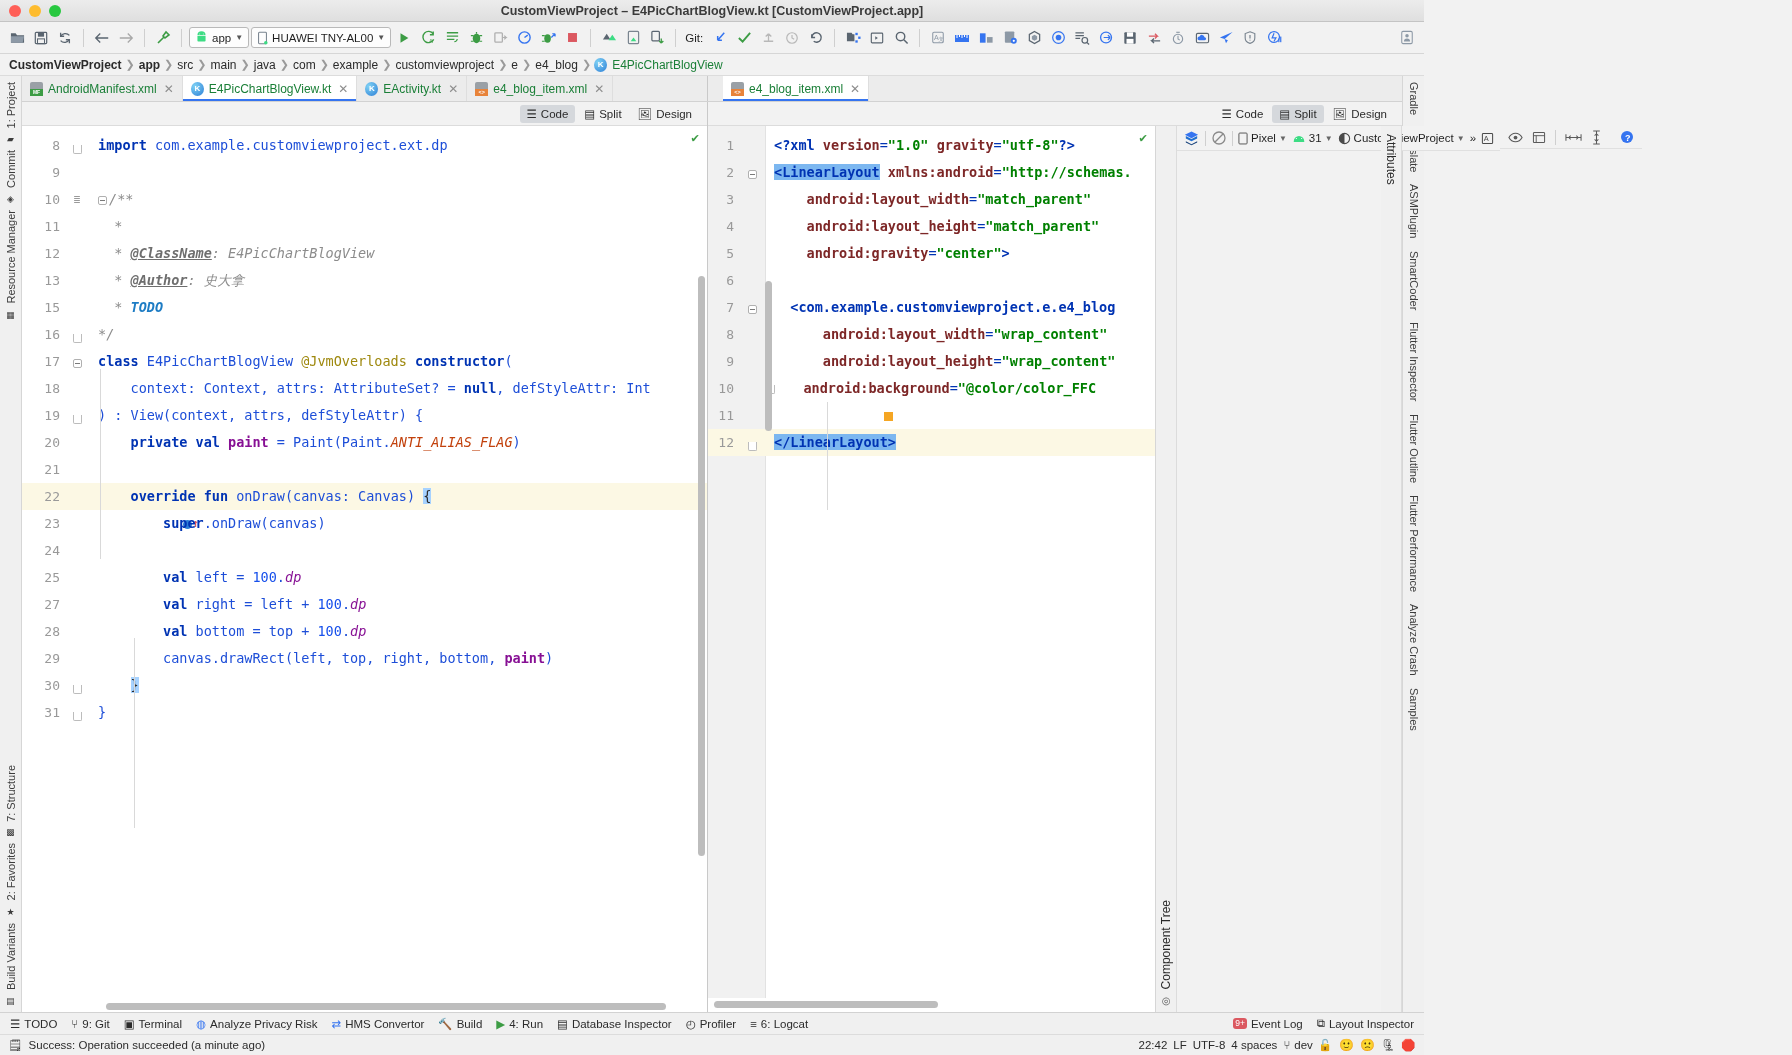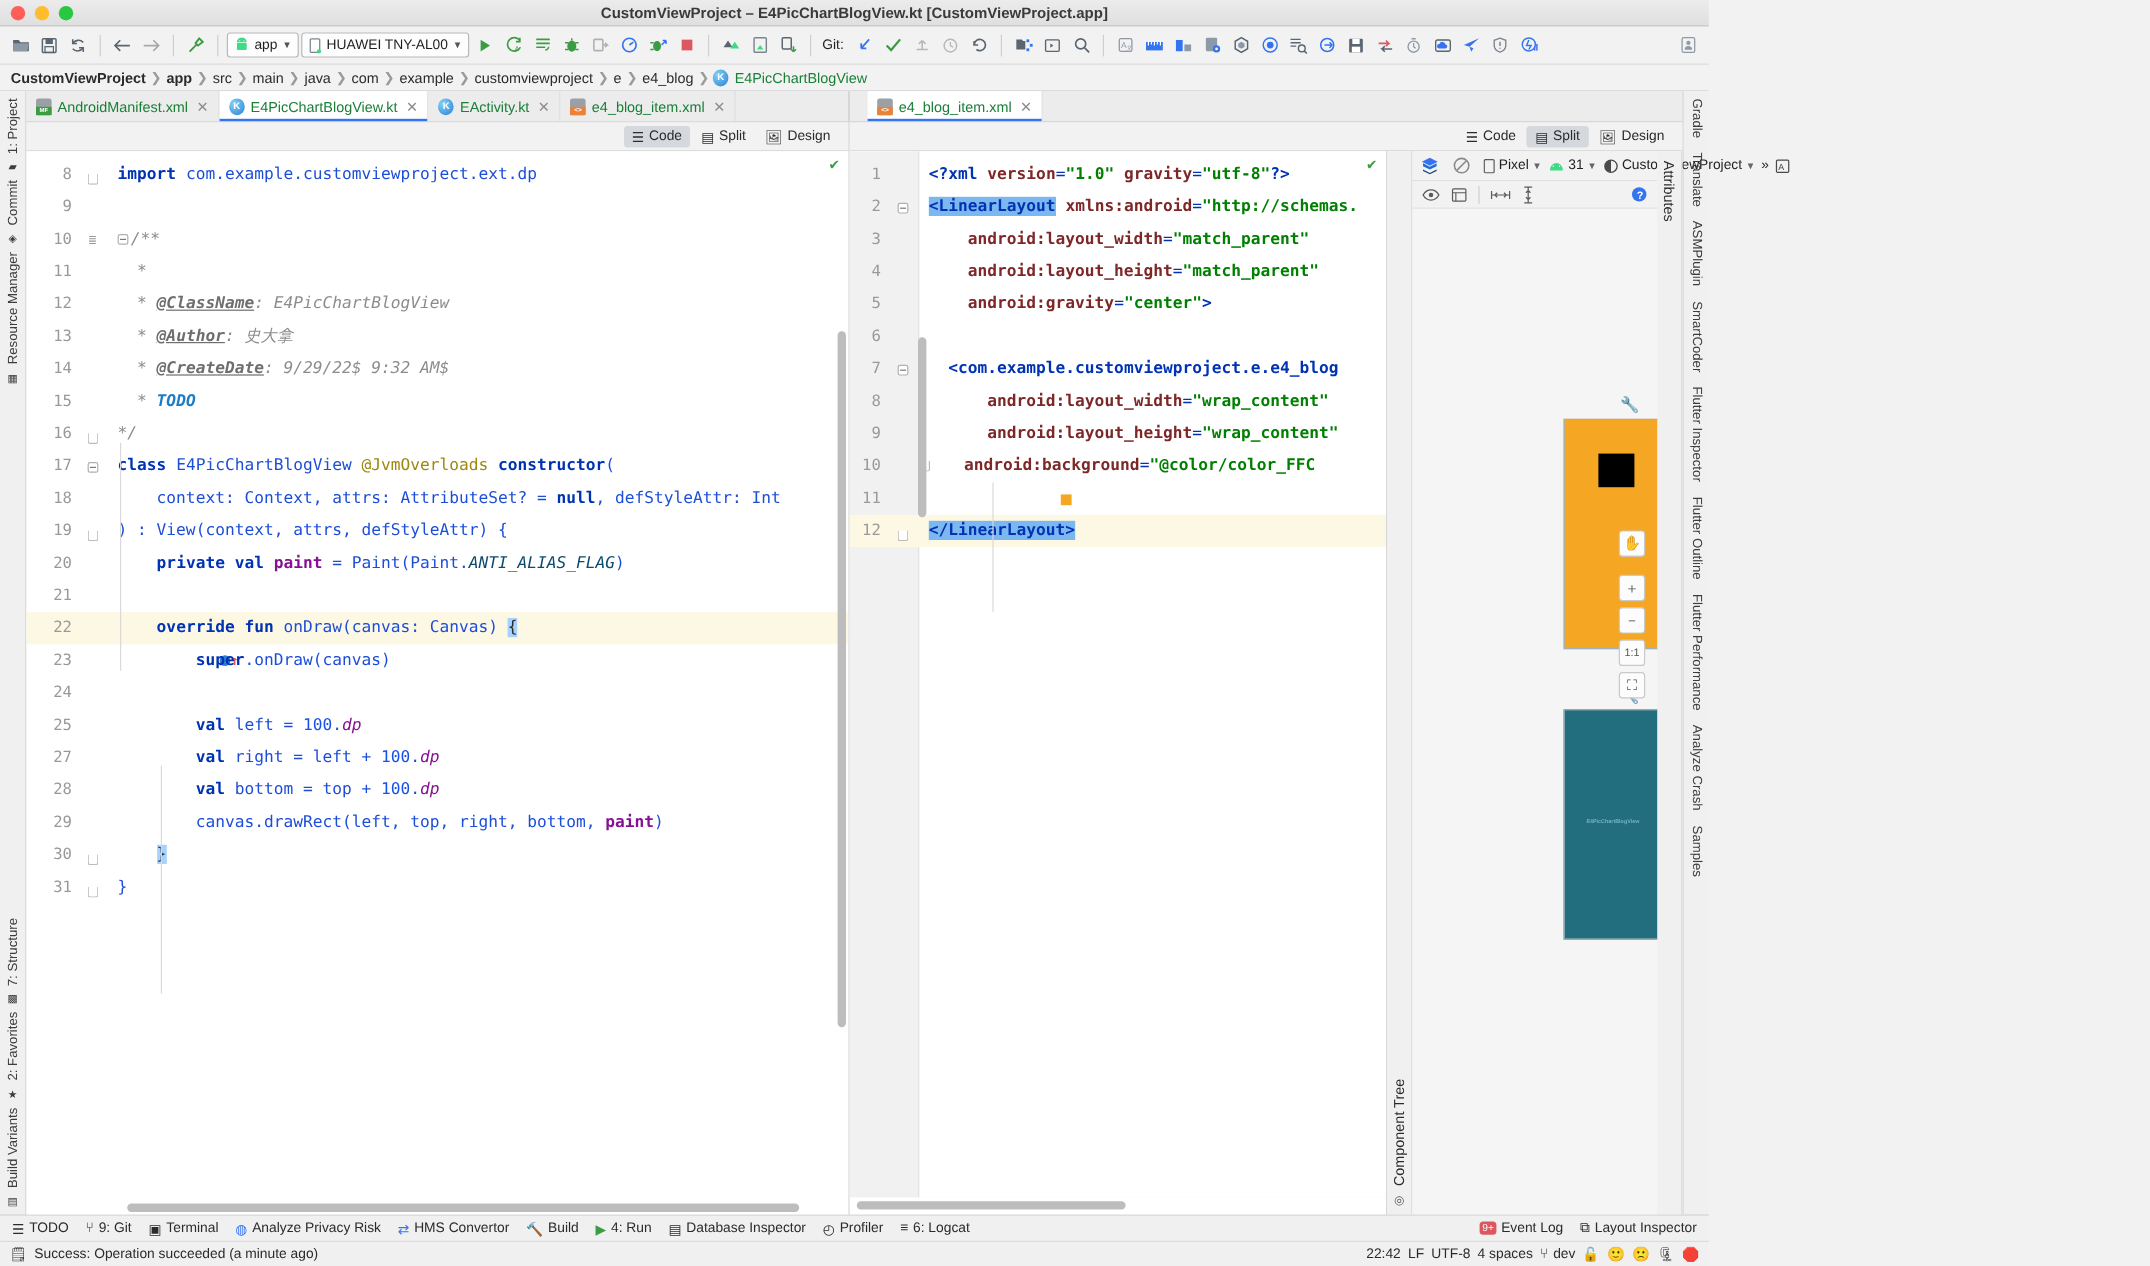--- a/index.html
+++ b/index.html
@@ -156,21 +156,21 @@
   
   .kw { color: #0033b3; font-weight: bold; }
   .pl { color: #1d4ed8; }
   .num { color: #1750eb; }
   .ext { color: #871094; font-style: italic; }
   .cmt { color: #8c8c8c; font-style: italic; }
   .cmt-tag { color: #6e6e6e; font-style: italic; font-weight: bold; text-decoration: underline; }
   .todo { color: #1d7cc4; font-style: italic; font-weight: bold; }
   .ann { color: #9e880d; }
   .field { color: #871094; font-weight: bold;}
-  .cnst { color: #0c4a6e; font-style: italic; margin-top: 15px; }
+  .cnst { color: #c2410c; font-style: italic; margin-top: 15px; }
   .caretsel { background: #a6d2ff; }
   
   .x-tag { color: #0033b3; font-weight: bold; }
   .x-attr { color: #7d2727; font-weight: bold; }
   .x-val { color: #008000; font-weight: bold; }
   .x-eq { color: #0033b3; }
   .x-sel { background: #7cb7f0; }
   .x-prolog { color: #0033b3; font-weight: bold; }
 
   
@@ -192,21 +192,21 @@
     position: absolute; bottom: 2px; height: 7px; background: #bdbdbd; border-radius: 4px;
   }
   .check-ok { position: absolute; right: 8px; top: 4px; color: #3c9c44; font-size: 13px; }
 
   
   .previewwrap { flex: 1; display: flex; min-width: 0; }
   .palette-rail {
     width: 21px; background: #f0f0f0; border-right: 1px solid #dcdcdc; flex: 0 0 21px;
     display: flex; flex-direction: column; align-items: center; padding-top: 8px; gap: 10px;
   }
-  .preview-col { flex: 1; display: flex; flex-direction: column; min-width: 0; }
+  .preview-col { flex: 1; display: flex; flex-direction: row; min-width: 0; }
   .preview-toolbar {
     height: 25px; background: #f2f2f2; border-bottom: 1px solid #e0e0e0;
     display: flex; align-items: center; gap: 5px; padding: 0 6px; font-size: 11.5px;
     flex: 0 0 25px;
   }
   .preview-toolbar2 {
     height: 23px; background: #f2f2f2; border-bottom: 1px solid #e0e0e0;
     display: flex; align-items: center; gap: 9px; padding: 0 8px; font-size: 11.5px;
     flex: 0 0 23px; color: #555;
   }
@@ -717,25 +717,20 @@
                 <span class="gmark"></span>
                 <span class="ctext"><span class="cmt">  * </span><span class="cmt-tag">@ClassName</span><span class="cmt">: E4PicChartBlogView</span></span>
               </div>
 
               <div class="cl">
                 <span class="lnum">13</span>
                 <span class="gmark"></span>
                 <span class="ctext"><span class="cmt">  * </span><span class="cmt-tag">@Author</span><span class="cmt">: 史大拿</span></span>
               </div>
 
-              <div class="cl">
-                <span class="lnum">14</span>
-                <span class="gmark"></span>
-                <span class="ctext"><span class="cmt">  * </span><span class="cmt-tag">@CreateDate</span><span class="cmt">: 9/29/22$ 9:32 AM$</span></span>
-              </div>
 
               <div class="cl">
                 <span class="lnum">15</span>
                 <span class="gmark"></span>
                 <span class="ctext"><span class="cmt">  * </span><span class="todo">TODO</span></span>
               </div>
 
               <div class="cl">
                 <span class="lnum">16</span>
                 <span class="gmark"><span class="bracket-close" style="margin-top:7px;"></span></span>

